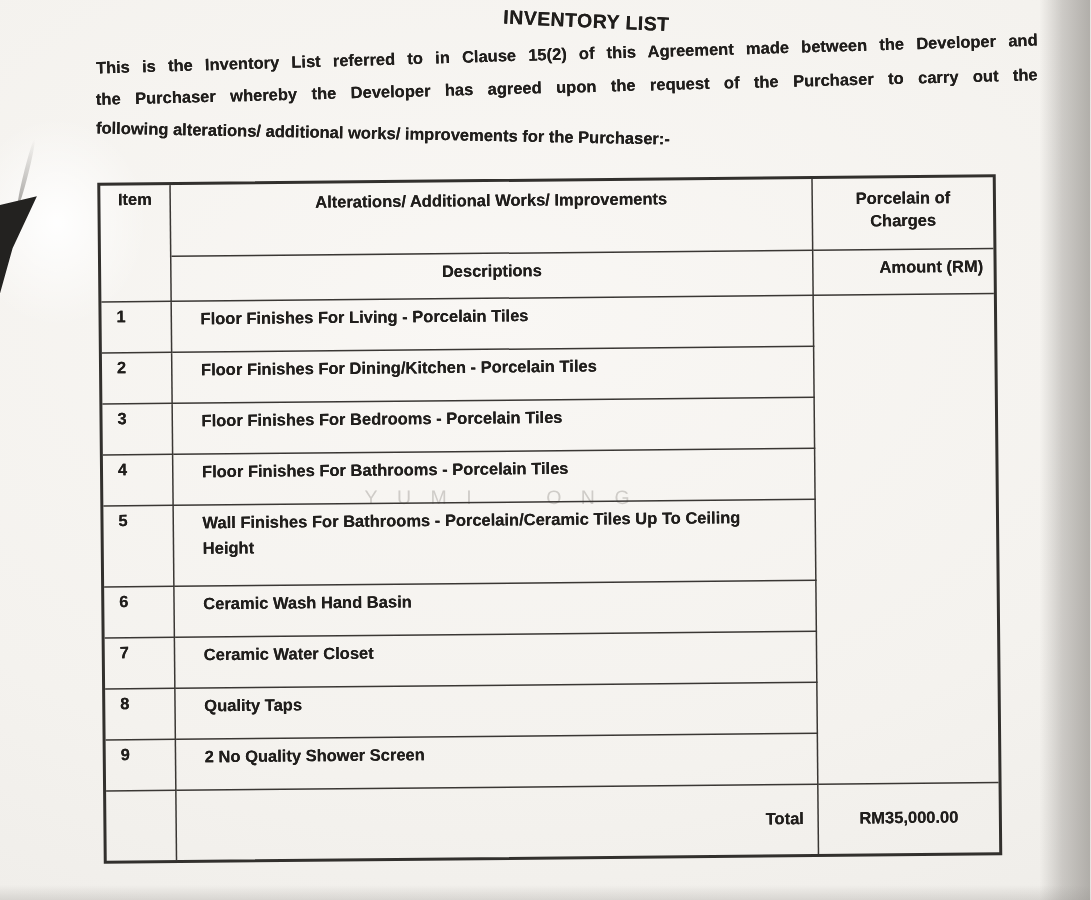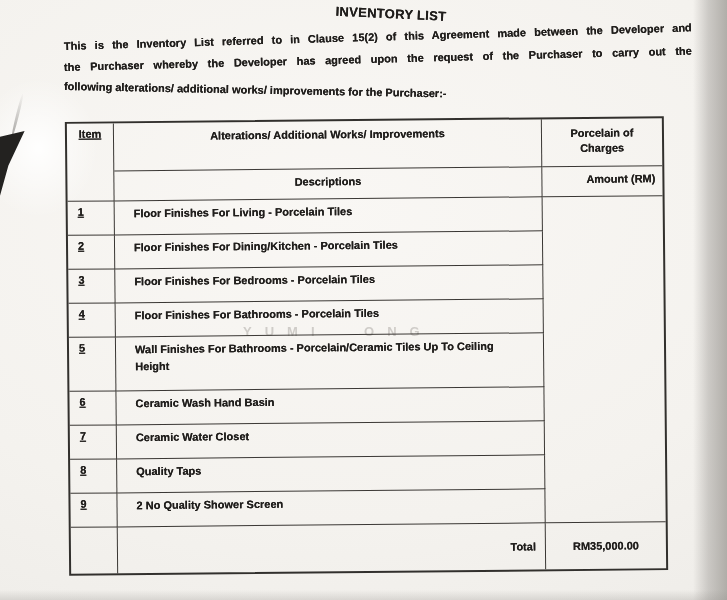--- a/index.html
+++ b/index.html
@@ -25,31 +25,31 @@
     text-align:center;font-size:13px;font-weight:700;letter-spacing:0.3px;
     transform:rotate(2.6deg);text-shadow:0 0 0.4px #201e1c;}
   .intro-line{position:absolute;left:64px;width:628px;font-size:11px;font-weight:700;
     white-space:nowrap;text-shadow:0 0 0.35px #201e1c;}
   .intro-line.justify{white-space:normal;text-align:justify;text-align-last:justify;}
   .line1{top:40px;transform:rotate(-1.7deg);transform-origin:left center;}
   .line2{top:61px;transform:rotate(-1.5deg);transform-origin:left center;}
   .line3{top:80px;width:420px;transform:rotate(1.1deg);transform-origin:left center;}
   
   .watermark{position:absolute;left:243px;top:324px;z-index:1;
-    font-size:13px;font-weight:700;color:#cfccc8;letter-spacing:13px;word-spacing:20px;}
+    font-size:13px;font-weight:400;color:#cfccc8;letter-spacing:13px;word-spacing:20px;}
   
   .inv-table{position:absolute;left:67px;top:119px;z-index:2;
     display:grid;grid-template-columns:47px 428px 120px;
     grid-template-rows:48px 30px 34px 34px 34px 34px 54px 34px 34px 34px 34px 46px;
     border:2px solid #32302d;transform:rotate(-0.55deg);
     font-size:11px;font-weight:700;text-shadow:0 0 0.35px #201e1c;}
   .cell{box-sizing:border-box;background:transparent;}
   .br{border-right:1.5px solid #3a3734;}
   .bb{border-bottom:1.5px solid #3a3734;}
-  .col1{grid-column:1;text-decoration:underline;} .col2{grid-column:2;} .col3{grid-column:3;}
+  .col1{grid-column:1;} .col2{grid-column:2;} .col3{grid-column:3;}
   .item-h{grid-row:1/3;text-align:center;padding-top:4px;}
   .works-h{grid-row:1;text-align:center;padding-top:7px;}
   .charges-h{grid-row:1;text-align:center;padding-top:7px;}
   .charges-h .wrapbox{max-width:72px;margin:0 auto;line-height:15px;}
   .desc-h{grid-row:2;text-align:center;padding-top:6px;}
   .amt-h{grid-row:2;text-align:right;padding:6px 7px 0 0;}
   .num{text-align:left;padding:4px 0 0 10px;}
   .desc{padding:4px 14px 0 19px;line-height:17px;}
   .amt-body{grid-row:3/12;}
   .total-label{grid-row:12;display:flex;align-items:center;justify-content:flex-end;padding-right:9px;}

